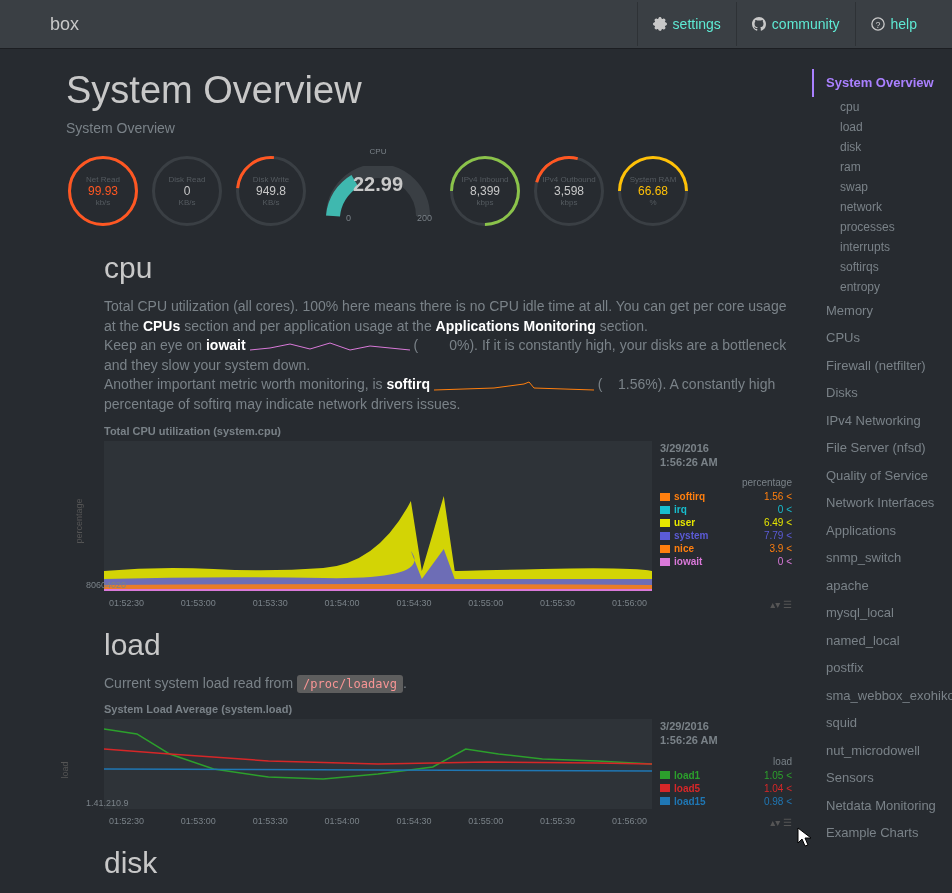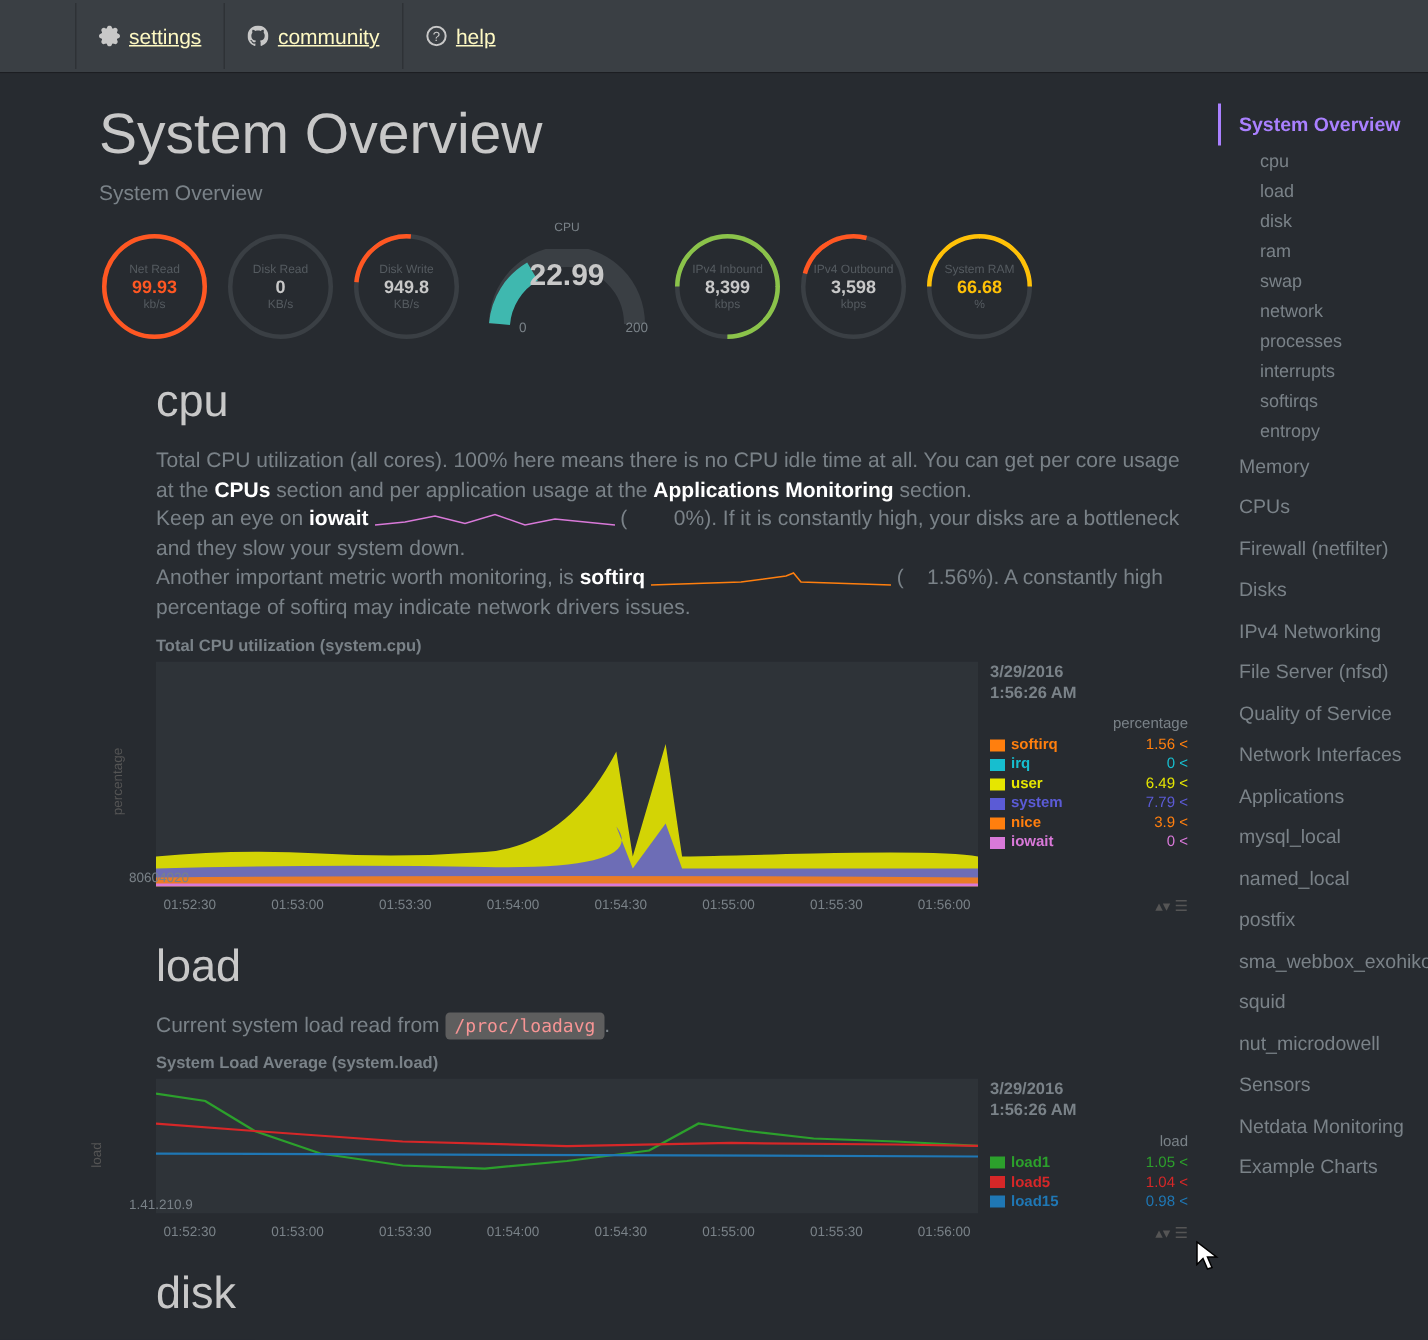--- a/index.html
+++ b/index.html
@@ -16,29 +16,28 @@
   background: #3a3f44;
   border-bottom: 1px solid #1c1e22;
   height: 49px;
   display: flex;
   align-items: center;
   padding: 0 20px 0 50px;
 }
 .brand { color: #c8c8c8; font-size: 18px; font-weight: 500; flex: 1; }
 .nav-right { display: flex; align-items: center; }
 .nav-item {
-  color: #fef9c3;
+  color: #5eead4;
   padding: 14px 15px;
   border-left: 1px solid #2e3236;
   display: flex;
   align-items: center;
   gap: 6px;
   font-size: 14px;
   cursor: pointer;
-  text-decoration: underline;
 }
 .nav-icon { display: inline-block; width: 14px; height: 14px; }
 .main { display: flex; height: calc(100% - 49px); margin-left: 16px; }
 .content { flex: 1; padding: 20px 20px 0 50px; overflow: hidden; }
 h1 { font-size: 38px; color: #c8c8c8; font-weight: 400; margin-bottom: 8px; }
 .breadcrumb { color: #7a8288; font-size: 14px; margin-bottom: 15px; }
 .gauges { display: flex; gap: 10px; margin: 15px 0 20px; align-items: center; justify-content: flex-start; }
 .gauge {
   width: 74px; height: 74px;
   position: relative;
@@ -48,21 +47,21 @@
   position: absolute; inset: 2px;
   border-radius: 50%;
   border: 3px solid #3a3f44;
 }
 .gauge-arc {
   position: absolute; inset: 2px;
   border-radius: 50%;
   border: 3px solid transparent;
 }
 .gauge .gtitle { font-size: 8px; color: #555b60; text-align: center; }
-.gauge .gvalue { font-size: 12px; color: #c8c8c8; font-weight: 700; }
+.gauge .gvalue { font-size: 12px; color: #c8c8c8; font-weight: 400; }
 .gauge .gunit { font-size: 8px; color: #555b60; }
 .cpu-gauge { width: 120px; height: 80px; position: relative; text-align: center; }
 .cpu-gauge .arc { position: absolute; left: 5px; top: 15px; }
 .cpu-gauge .val { font-size: 20px; color: #c8c8c8; font-weight: bold; position: absolute; left: 0; right: 0; top: 22px; }
 .cpu-gauge .label { font-size: 8px; color: #7a8288; position: absolute; left: 0; right: 0; top: -4px; }
 .cpu-gauge .min { font-size: 9px; color: #7a8288; position: absolute; left: 28px; bottom: 8px; }
 .cpu-gauge .max { font-size: 9px; color: #7a8288; position: absolute; right: 6px; bottom: 8px; }
 h2 { font-size: 30px; color: #c8c8c8; font-weight: 400; margin: 20px 0 12px 38px; }
 .para { color: #7a8288; line-height: 1.4; margin: 0 0 0 38px; font-size: 14px; }
 .para b { color: #fff; font-weight: bold; }
@@ -91,20 +90,21 @@
 }
 .side-section { color: #7a8288; padding: 4px 0 4px 14px; cursor: pointer; line-height: 1.5; }
 .side-section.active { color: #aa80ff; border-left: 2px solid #aa80ff; padding-left: 12px; font-weight: bold; }
 .side-sub { color: #7a8288; padding: 1px 0 1px 28px; font-size: 12px; cursor: pointer; line-height: 1.5; }
 .cursor { position: absolute; left: 797px; top: 827px; pointer-events: none; }
 </style>
 </head>
 <body>
 
 <div class="navbar">
+  <div class="brand">box</div>
   <div class="nav-right">
     <div class="nav-item">
       <span class="nav-icon">
         <svg viewBox="0 0 16 16" fill="#c8c8c8">
             <path d="M8 4.754a3.246 3.246 0 100 6.492 3.246 3.246 0 000-6.492zM5.754 8a2.246 2.246 0 114.492 0 2.246 2.246 0 01-4.492 0z"></path>
             <path d="M9.796 1.343c-.527-1.79-3.065-1.79-3.592 0l-.094.319a.873.873 0 01-1.255.52l-.292-.16c-1.64-.892-3.433.902-2.54 2.541l.159.292a.873.873 0 01-.52 1.255l-.319.094c-1.79.527-1.79 3.065 0 3.592l.319.094a.873.873 0 01.52 1.255l-.16.292c-.892 1.64.901 3.434 2.541 2.54l.292-.159a.873.873 0 011.255.52l.094.319c.527 1.79 3.065 1.79 3.592 0l.094-.319a.873.873 0 011.255-.52l.292.16c1.64.893 3.434-.902 2.54-2.541l-.159-.292a.873.873 0 01.52-1.255l.319-.094c1.79-.527 1.79-3.065 0-3.592l-.319-.094a.873.873 0 01-.52-1.255l.16-.292c.893-1.64-.902-3.433-2.541-2.54l-.292.159a.873.873 0 01-1.255-.52l-.094-.319z"></path>
           </svg>
       </span>
       <span>settings</span>
     </div>
@@ -355,20 +355,22 @@
     <div id="side-sections">
         <div class="side-section">Memory</div>
         <div class="side-section">CPUs</div>
         <div class="side-section">Firewall (netfilter)</div>
         <div class="side-section">Disks</div>
         <div class="side-section">IPv4 Networking</div>
         <div class="side-section">File Server (nfsd)</div>
         <div class="side-section">Quality of Service</div>
         <div class="side-section">Network Interfaces</div>
         <div class="side-section">Applications</div>
+        <div class="side-section">snmp_switch</div>
+        <div class="side-section">apache</div>
         <div class="side-section">mysql_local</div>
         <div class="side-section">named_local</div>
         <div class="side-section">postfix</div>
         <div class="side-section">sma_webbox_exohiko</div>
         <div class="side-section">squid</div>
         <div class="side-section">nut_microdowell</div>
         <div class="side-section">Sensors</div>
         <div class="side-section">Netdata Monitoring</div>
         <div class="side-section">Example Charts</div>
       </div>

